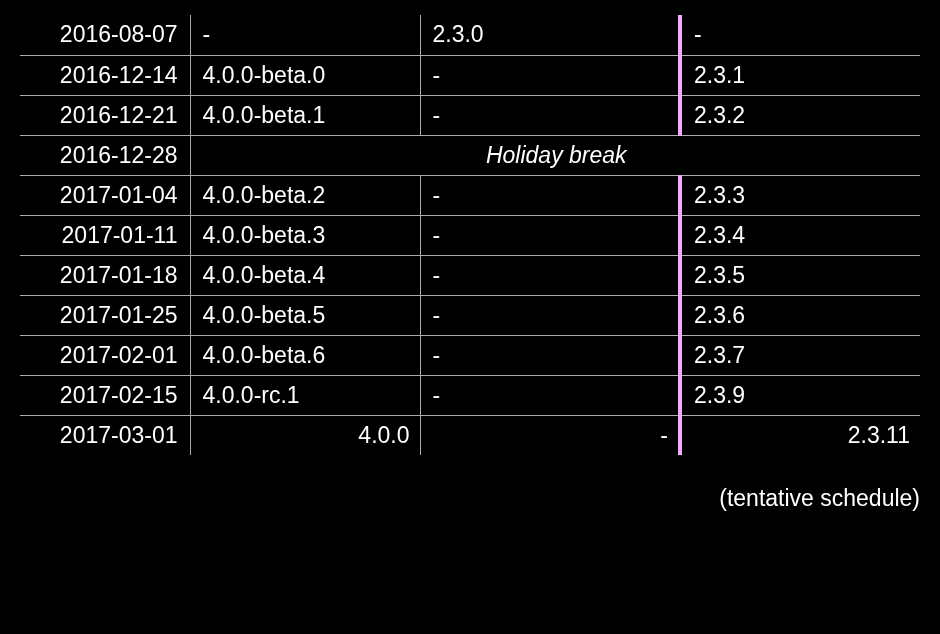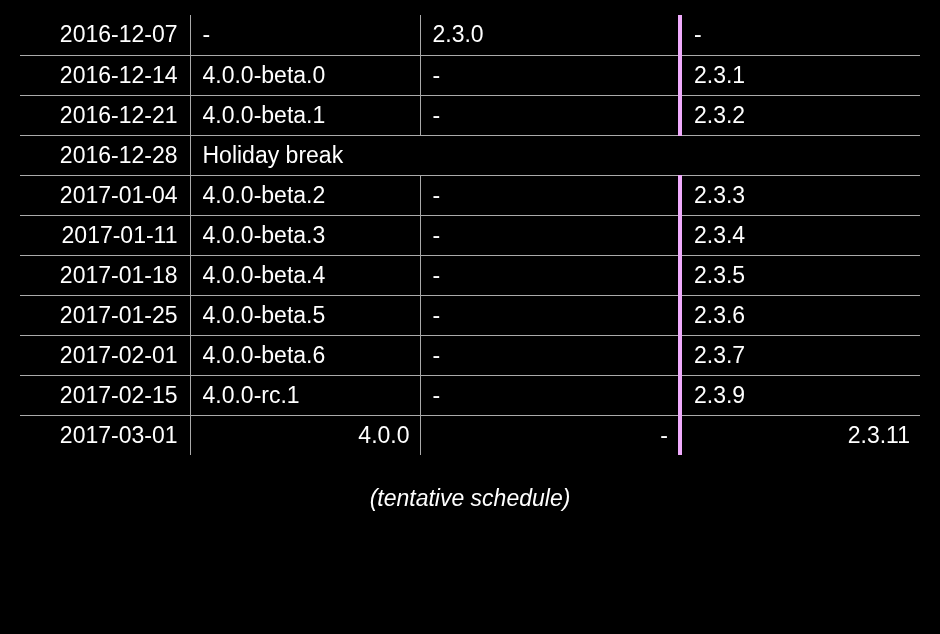--- a/index.html
+++ b/index.html
@@ -41,41 +41,41 @@
     }
     .col-stable1 {
       width: 260px;
       border-right: 4px solid #f0abfc;
       padding-left: 12px;
     }
     .col-stable2 {
       padding-left: 12px;
     }
     .holiday {
-      text-align: left;
+      font-style: italic;
+      text-align: center;
       padding-left: 12px;
     }
     .last-row td {
       border-bottom: none;
       text-align: right;
     }
     .caption {
-      text-align: center;
-      font-style: italic;
+      text-align: right;
       margin-top: 30px;
       font-weight: 300;
     }
   </style>
 </head>
 <body>
 
 <table>
   <tbody id="table-body">
       <tr>
-        <td class="col-date">2016-12-07</td>
+        <td class="col-date">2016-08-07</td>
         <td class="col-beta">-</td>
         <td class="col-stable1">2.3.0</td>
         <td class="col-stable2">-</td>
       </tr>
       <tr>
         <td class="col-date">2016-12-14</td>
         <td class="col-beta">4.0.0-beta.0</td>
         <td class="col-stable1">-</td>
         <td class="col-stable2">2.3.1</td>
       </tr>

